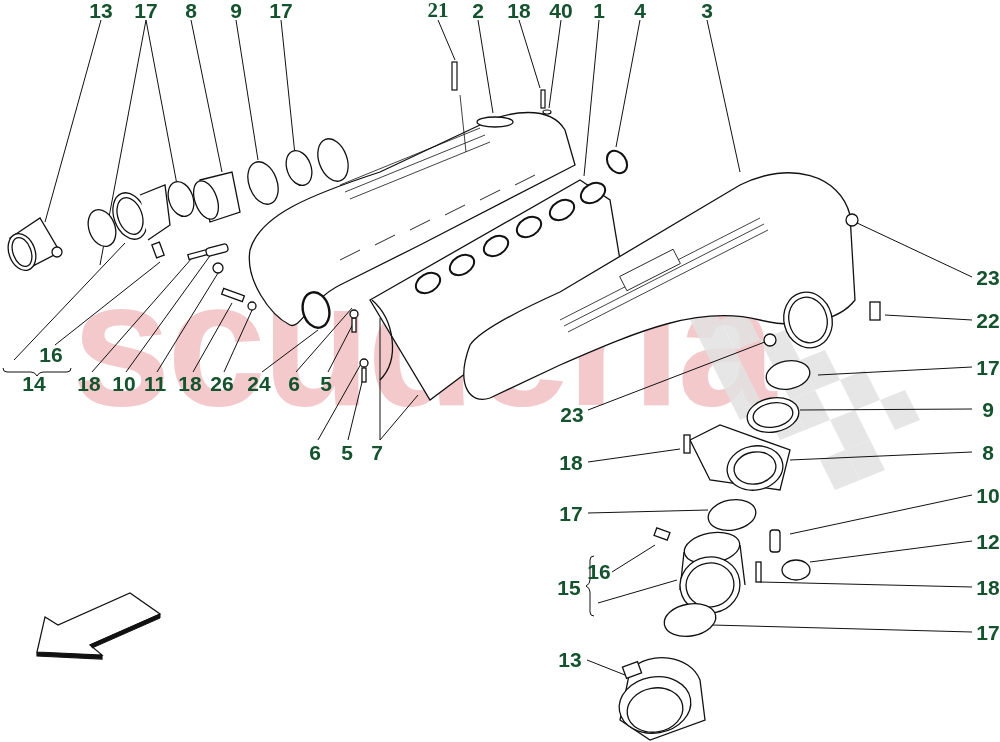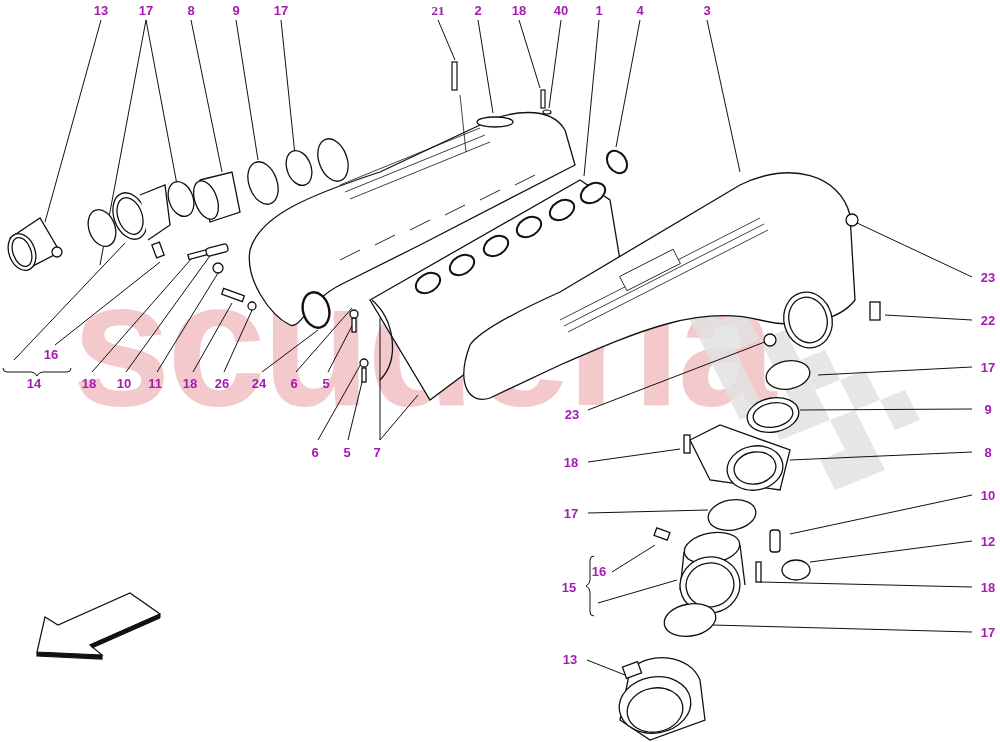--- a/index.html
+++ b/index.html
@@ -1,20 +1,20 @@
 <!DOCTYPE html>
 <html><head>
 <meta charset="utf-8">
 <style>
   html,body{margin:0;padding:0;background:#ffffff;}
   body{width:1000px;height:742px;position:relative;overflow:hidden;font-family:"Liberation Sans",sans-serif;}
   #stage{position:absolute;left:0;top:0;width:1000px;height:742px;}
   .wm-big{position:absolute;left:72px;top:255px;font-family:"Liberation Sans",sans-serif;font-weight:700;font-size:178px;color:#f3c9cb;letter-spacing:-4px;line-height:1;}
   .wm-small{position:absolute;left:68px;top:418px;font-family:"Liberation Sans",sans-serif;font-weight:700;font-size:46px;color:#e4e4e4;letter-spacing:48px;line-height:1;}
-  .callout{position:absolute;font-family:"Liberation Sans",sans-serif;font-weight:700;font-size:13px;color:#a21caf;line-height:1;white-space:nowrap;transform:translate(-50%,-50%);}
+  .callout{position:absolute;font-family:"Liberation Sans",sans-serif;font-weight:700;font-size:21px;color:#14532d;line-height:1;white-space:nowrap;transform:translate(-50%,-50%);}
   svg{position:absolute;left:0;top:0;}
 </style>
 </head>
 <body>
 
 <div id="stage">
   <div class="wm-big">scuderia</div>
 
   <svg width="1000" height="742" viewBox="0 0 1000 742">
 

